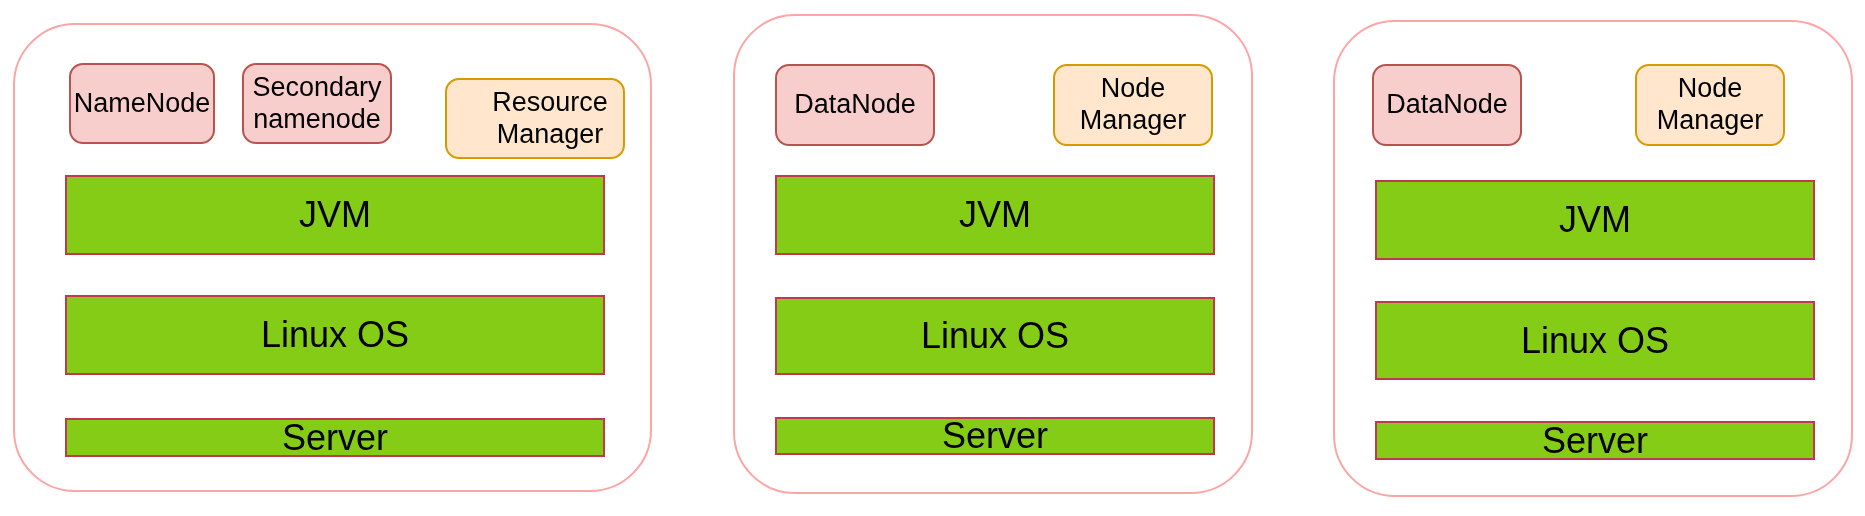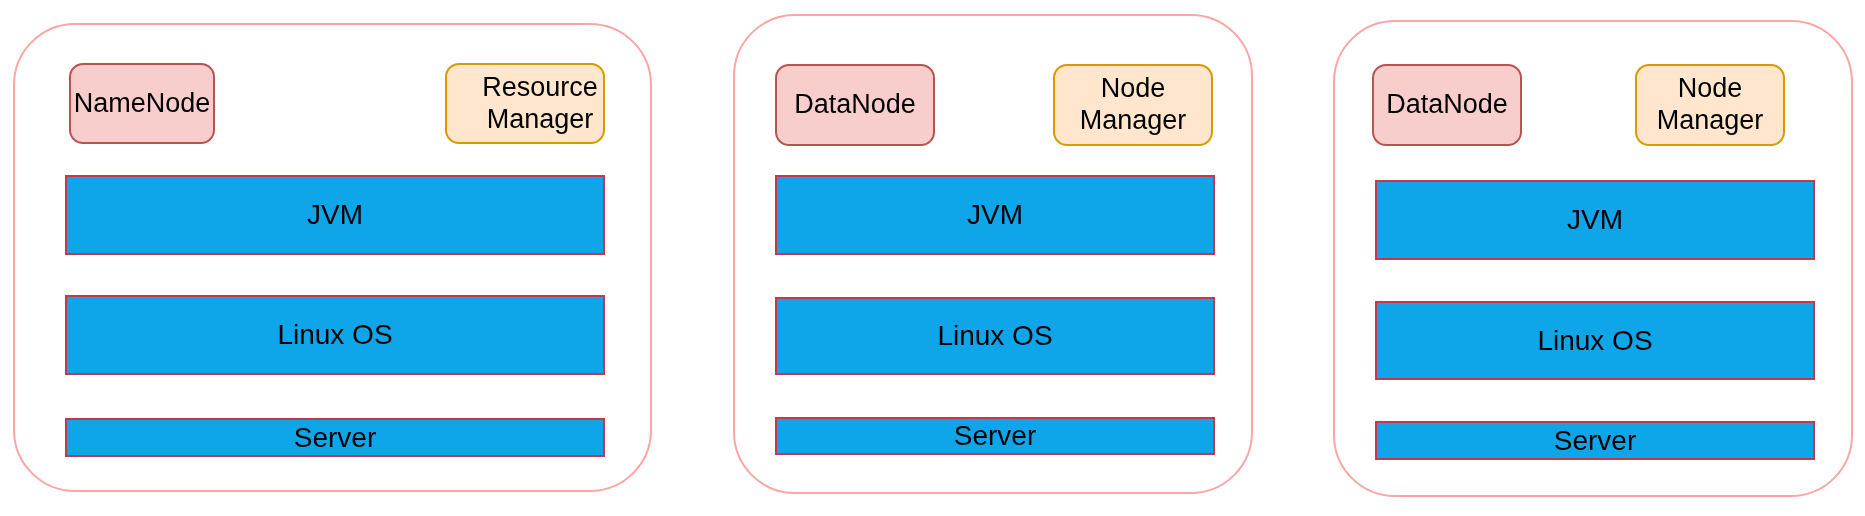--- a/index.html
+++ b/index.html
@@ -39,34 +39,34 @@
     font-size: 27px;
     line-height: 1.18;
     white-space: pre-line;
   }
   .badge.red    { background: #f8cecc; border-color: #b85450; }
   .badge.orange { background: #ffe6cc; border-color: #d79b00; }
 
   .layer {
     position: absolute;
     box-sizing: border-box;
-    background: #0ea5e9;
+    background: #84cc16;
     border: 2px solid #c2394e;
     display: flex;
     align-items: center;
     justify-content: center;
     text-align: center;
-    font-size: 28px;
+    font-size: 36px;
     line-height: 1;
   }
 
   
   #panel-master .b0 { left: 54px;  top: 38px; width: 146px; height: 81px; }
   #panel-master .b1 { left: 227px; top: 38px; width: 150px; height: 81px; }
-  #panel-master .b2 { left: 430px; top: 38px; width: 160px; height: 81px; padding-left: 30px; }
+  #panel-master .b2 { left: 430px; top: 53px; width: 180px; height: 81px; padding-left: 30px; }
   #panel-master .l-jvm    { left: 50px; top: 150px; width: 540px; height: 80px; }
   #panel-master .l-os     { left: 50px; top: 270px; width: 540px; height: 80px; }
   #panel-master .l-server { left: 50px; top: 393px; width: 540px; height: 39px; }
 
   
   #panel-worker1 .b0 { left: 40px;  top: 48px; width: 160px; height: 82px; }
   #panel-worker1 .b1 { left: 318px; top: 48px; width: 160px; height: 82px; }
   #panel-worker1 .l-jvm    { left: 40px; top: 159px; width: 440px; height: 80px; }
   #panel-worker1 .l-os     { left: 40px; top: 281px; width: 440px; height: 78px; }
   #panel-worker1 .l-server { left: 40px; top: 401px; width: 440px; height: 38px; }
@@ -78,20 +78,22 @@
   #panel-worker2 .l-os     { left: 40px; top: 279px; width: 440px; height: 79px; }
   #panel-worker2 .l-server { left: 40px; top: 399px; width: 440px; height: 39px; }
 </style>
 </head>
 <body>
 
 <div id="canvas">
 
   <div class="panel" id="panel-master">
     <div class="badge red b0">NameNode</div>
+    <div class="badge red b1">Secondary
+namenode</div>
     <div class="badge orange b2">Resource
 Manager</div>
     <div class="layer l-jvm">JVM</div>
     <div class="layer l-os">Linux OS</div>
     <div class="layer l-server">Server</div>
   </div>
 
   <div class="panel" id="panel-worker1">
     <div class="badge red b0">DataNode</div>
     <div class="badge orange b1">Node

